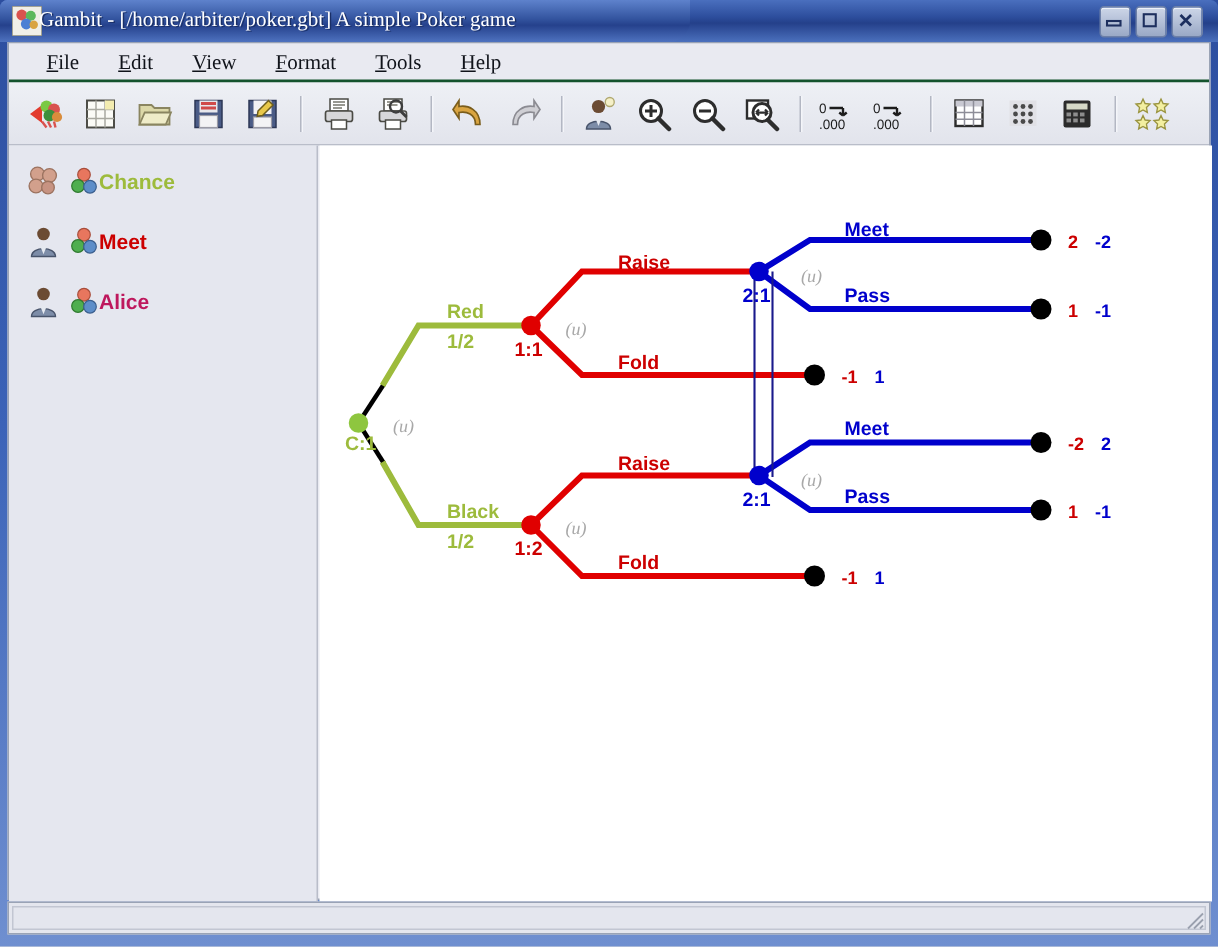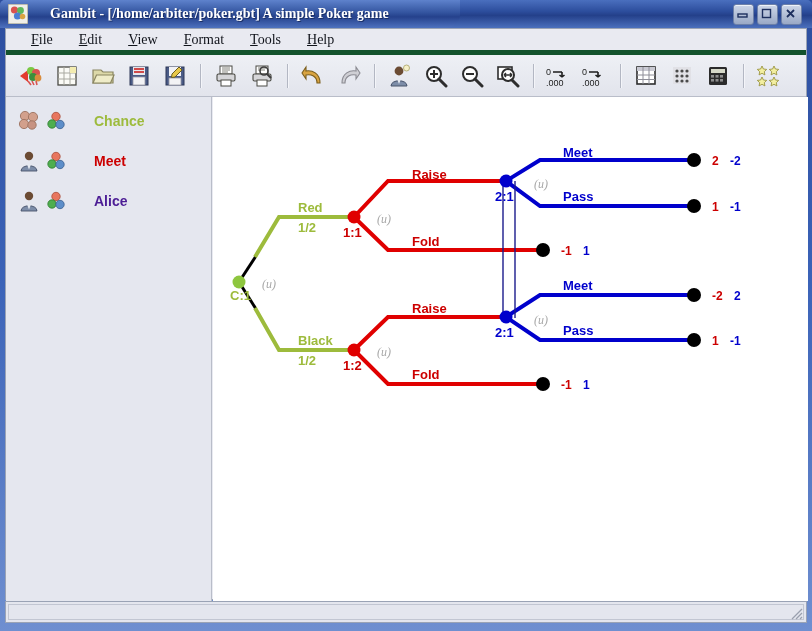--- a/index.html
+++ b/index.html
@@ -13,37 +13,37 @@
 
   
   #titlebar{position:absolute;left:0;top:0;width:812px;height:28px;
             background:linear-gradient(to bottom,#4a6fbe 0%,#2d4e9d 40%,#24408a 55%,#4b70bd 100%);
             border-top-left-radius:5px;border-top-right-radius:5px;}
   #title-left-cap{position:absolute;left:0;top:0;width:460px;height:28px;
             background:linear-gradient(to bottom,#5e82cc 0%,#33549f 45%,#25418c 60%,#4e72bf 100%);
             border-top-left-radius:5px;
             border-bottom-right-radius:14px;}
   #app-icon{position:absolute;left:8px;top:4px;width:20px;height:20px;}
-  #title-text{position:absolute;left:50px;top:3px;height:22px;line-height:22px;
-            color:#ffffff;font-size:14px;font-weight:bold;
+  #title-text{position:absolute;left:26px;top:3px;height:22px;line-height:22px;
+            color:#ffffff;font-size:14px;font-weight:normal;
             font-family:"Liberation Serif",serif;
             text-shadow:1px 1px 0 #1a2f66;white-space:nowrap;}
   .wbtn{position:absolute;top:4px;width:19px;height:19px;border-radius:3px;
         background:linear-gradient(to bottom,#cdd6e8,#9aa9c6);
         border:1px solid #6d80a8;box-shadow:inset 0 1px 0 #eef2f9;}
   .wbtn svg{position:absolute;left:3px;top:3px;}
   #btn-min{right:58px;} #btn-max{right:34px;} #btn-close{right:10px;}
 
   
   #client{position:absolute;left:5px;top:28px;width:802px;height:572px;
           background:#e9eaf1;border:1px solid #9aa3b5;box-sizing:border-box;}
 
   
   #menubar{position:absolute;left:0;top:0;width:100%;height:26px;
-           background:#e9eaf1;border-bottom:5px solid #14532d;box-sizing:border-box;
+           background:#e9eaf1;border-bottom:2px solid #14532d;box-sizing:border-box;
            display:flex;align-items:flex-end;padding-left:12px;}
   .menu-item{font-family:"Liberation Serif",serif;font-size:14px;color:#10131a;
              padding:2px 13px;cursor:default;white-space:nowrap;}
   .menu-item u{text-decoration:underline;}
 
   
   #toolbar{position:absolute;left:0;top:26px;width:100%;height:42px;
            background:linear-gradient(to bottom,#eef0f5,#e2e4ec);
            border-bottom:1px solid #b9bdc9;box-sizing:border-box;
            display:flex;align-items:center;}
@@ -53,21 +53,21 @@
   .tbsep{width:1px;height:24px;background:#b3b7c3;margin:0 7px;
          box-shadow:1px 0 0 #f4f5f9;}
 
   
   #main{position:absolute;left:0;top:68px;width:100%;height:504px;}
   #sidebar{position:absolute;left:0;top:0;width:206px;height:100%;
            background:#e5e7ef;border-right:1px solid #b9bdc9;box-sizing:border-box;}
   .player-row{position:absolute;left:0;width:206px;height:40px;
               display:flex;align-items:center;}
   .player-name{font-size:14px;font-weight:bold;font-family:"Liberation Sans",sans-serif;
-               margin-left:28px;}
+               margin-left:0;}
   .p-icon{margin-left:12px;width:22px;height:22px;position:relative;}
   .p-icon2{margin-left:6px;width:20px;height:20px;position:relative;}
 
   #canvas{position:absolute;left:207px;top:0;width:595px;height:504px;
           background:#ffffff;overflow:hidden;}
   #tree-svg{position:absolute;left:0;top:0;}
 
   
   #statusbar{position:absolute;left:5px;top:601px;width:802px;height:22px;
              background:#e4e6ee;border:1px solid #9aa3b5;box-sizing:border-box;}
@@ -365,21 +365,21 @@
               <path d="M9 14.5 L11 19.5 L13 14.5" fill="#e5e9f0"></path>
             </svg>
           </span>
           <span class="p-icon2">
             <svg width="20" height="20" viewBox="0 0 20 20">
               <circle cx="10" cy="5.5" r="4.2" fill="#e8765e" stroke="#a84d3a" stroke-width="0.8"></circle>
               <circle cx="6" cy="13" r="4.2" fill="#4fae4f" stroke="#2f7a2f" stroke-width="0.8"></circle>
               <circle cx="14" cy="13.5" r="4.2" fill="#5d8ec9" stroke="#3b5f8e" stroke-width="0.8"></circle>
             </svg>
           </span>
-          <span class="player-name" style="color:#4c1d95">Alice</span>
+          <span class="player-name" style="color:#be185d">Alice</span>
         </div>
       </div>
 
       <div id="canvas">
         <svg id="tree-svg" width="595" height="504" viewBox="207 68 595 504">
 
           <g stroke="#000000" stroke-width="3" fill="none">
             <path d="M233 253 L250 227"></path>
             <path d="M233 253 L250 280"></path>
           </g>

